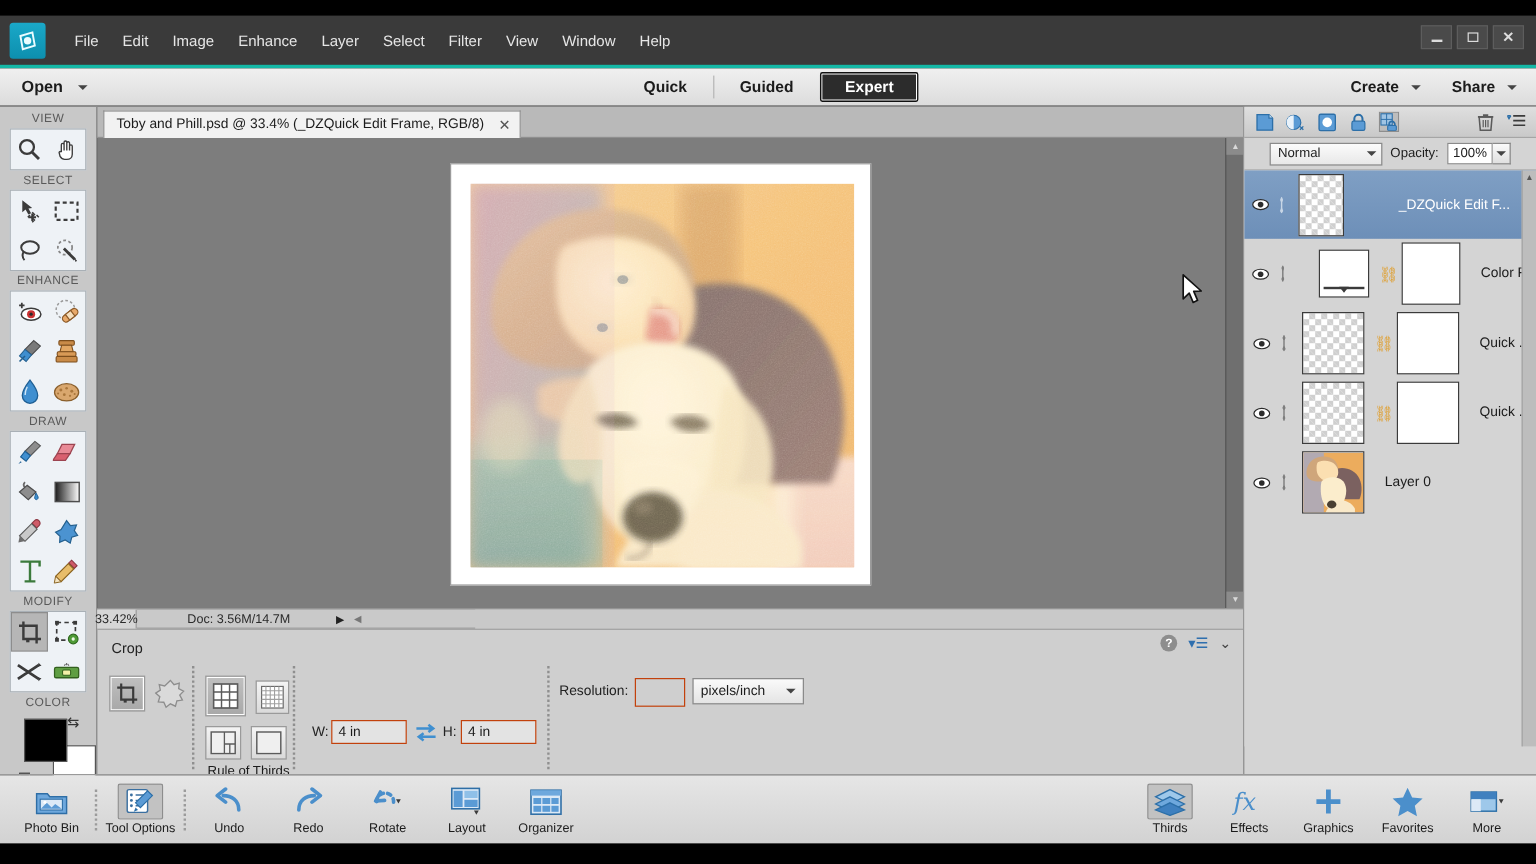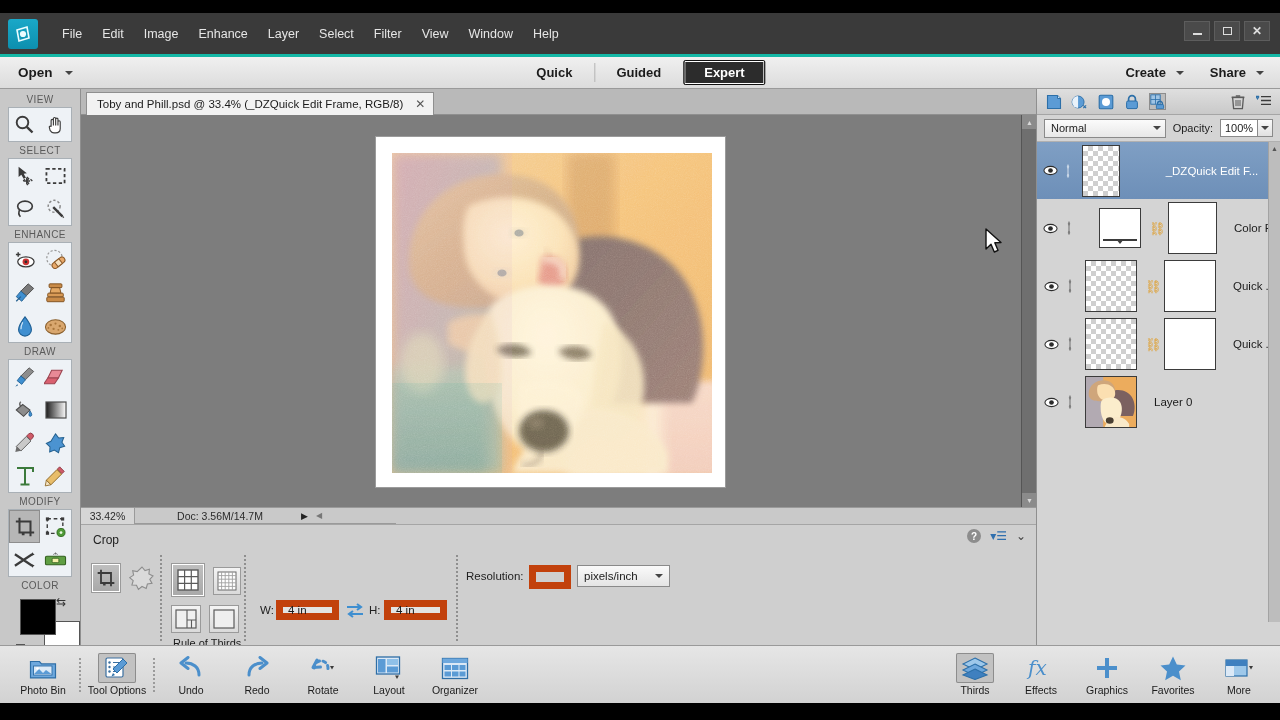--- a/index.html
+++ b/index.html
@@ -142,21 +142,21 @@
   .vscroll .arrow.bot { position:absolute; bottom:0; left:0; }
   .vscroll .thumbtrack { position:absolute; top:14px; bottom:14px; left:0; width:15px; }
 
   
   .statusbar {
     position:absolute; left:81px; top:507px; width:955px; height:17px;
     background:#c9c9c9; border-top:1px solid #9a9a9a; border-bottom:1px solid #9a9a9a;
     display:flex; align-items:center; font-size:10.5px; color:#2b2b2b;
   }
   .zoomfield {
-    width:54px; height:16px; background:#d6d6d6; border-right:1px solid #9a9a9a;
+    width:33px; height:16px; background:#d6d6d6; border-right:1px solid #9a9a9a;
     display:flex; align-items:center; justify-content:center;
   }
   .docinfo { padding-left:10px; min-width:160px; text-align:center; }
   .sb-tri { margin-left:6px; font-size:9px; color:#222; }
   .sb-tri2 { margin-left:8px; font-size:8px; color:#777; }
   .hscroll {
     position:absolute; right:0; top:0; width:640px; height:16px; background:#c9c9c9;
   }
 
   
@@ -177,21 +177,21 @@
   .dash-sep {
     position:absolute; top:6px; height:86px; border-left:2px dotted #8f8f8f;
   }
   .btn-sq {
     border:1px solid #9a9a9a; background:linear-gradient(#f4f4f4,#dadada);
     display:flex;align-items:center;justify-content:center;
   }
   .btn-sq.sel { background:linear-gradient(#c0c0c0,#a8a8a8); box-shadow:0 0 0 1px #fff inset; }
 
   .fld {
-    background:#e3e3e3; border:7px solid #c2410c; height:20px;
+    background:#e3e3e3; border:1px solid #c2410c; height:20px;
     font-size:11.5px; color:#1b1b1b; display:flex; align-items:center; padding:0 5px;
   }
   .sel-box {
     background:linear-gradient(#fafafa,#e4e4e4); border:1px solid #8a8a8a;
     height:22px; display:flex; align-items:center; justify-content:space-between;
     padding:0 6px; font-size:11.5px; color:#1b1b1b;
   }
   .lbl { font-size:11.5px; color:#1b1b1b; }
 
   
@@ -200,21 +200,21 @@
     background:#d4d4d4; border-left:1px solid #8f8f8f;
   }
   .lp-toolbar {
     height:26px; background:linear-gradient(#dfdfdf,#c9c9c9);
     border-bottom:1px solid #a5a5a5; display:flex; align-items:center; padding:0 8px; gap:9px;
   }
   .lp-toolbar .sp { flex:1; }
   .lp-ic { width:17px; height:17px; display:flex; align-items:center; justify-content:center; }
   .lp-ic.boxed { background:#bdbdbd; box-shadow:0 0 0 1px #8d8d8d inset; }
   .blendrow {
-    height:27px; display:flex; align-items:center; gap:7px; padding:0 7px;
+    height:27px; display:flex; align-items:center; gap:7px; padding:0 21px;
     background:#d4d4d4; border-bottom:1px solid #b0b0b0;
   }
   .blend-sel {
     width:122px; height:19px; background:linear-gradient(#fbfbfb,#e8e8e8);
     border:1px solid #8a8a8a; display:flex; align-items:center; justify-content:space-between;
     padding:0 4px 0 6px; font-size:11px;
   }
   .op-val {
     width:38px; height:18px; background:#fff; border:1px solid #8a8a8a;
     font-size:11px; display:flex; align-items:center; justify-content:center;

